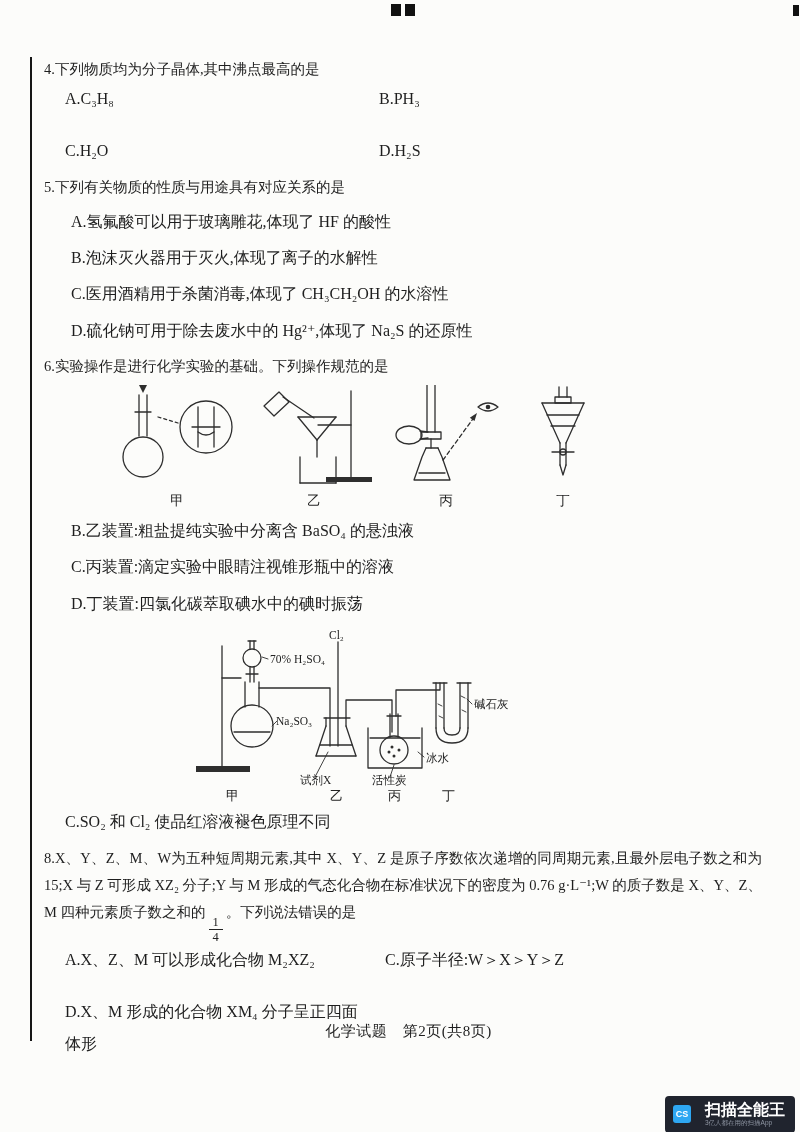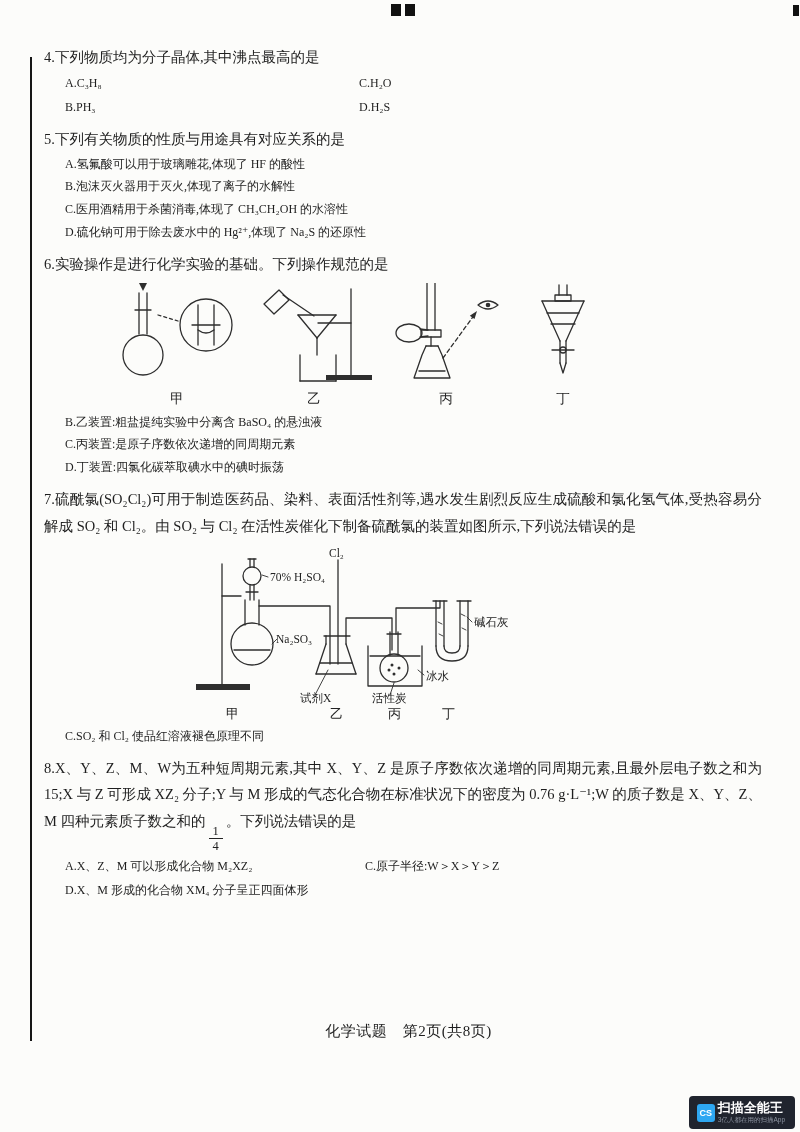--- a/index.html
+++ b/index.html
@@ -4,27 +4,27 @@
 <style>
   * { box-sizing: border-box; }
   html, body { margin: 0; padding: 0; }
   body {
     width: 800px; height: 1132px;
     background: #ffffff;
     font-family: "Liberation Serif", "DejaVu Serif", serif;
     color: #1e1e1e;
   }
   .page { position: relative; width: 800px; height: 1132px; background: #fcfcfa; overflow: hidden; }
-  .content { position: absolute; left: 44px; top: 44px; width: 718px; }
+  .content { position: absolute; left: 44px; top: 56px; width: 718px; }
 
   section.q { margin: 0 0 7px; }
   .stem { margin: 0; font-size: 14.5px; line-height: 1.85; text-align: justify; }
   .options { padding-left: 21px; margin: 0; }
-  .opt-line { margin: 0; font-size: 12px; line-height: 1.9; }
-  .opt-grid { display: grid; grid-template-columns: 294px 1fr; font-size: 12px; line-height: 2.0; padding-left: 21px; }
+  .opt-line { margin: 6px; font-size: 16px; line-height: 1.9; }
+  .opt-grid { display: grid; grid-template-columns: 294px 1fr; font-size: 16px; line-height: 2.0; padding-left: 21px; gap: 20px; }
   .opt-grid.wide { grid-template-columns: 300px 1fr; }
 
   .fig6 { display: flex; align-items: flex-end; padding-left: 58px; margin: 5px 0 3px; }
   .fig-col { display: flex; flex-direction: column; align-items: center; }
   .fig-col + .fig-col { margin-left: 2px; }
   .fig-label { font-size: 13.5px; margin-top: 2px; }
 
   .fig7 { margin: 4px 0 2px 136px; }
 
   svg { display: block; }
@@ -39,45 +39,45 @@
 
   .scan-vline { position: absolute; left: 30px; top: 57px; width: 2px; height: 984px; background: #161616; }
   .top-mark { position: absolute; background: #111; }
   .tm1 { left: 391px; top: 4px; width: 10px; height: 12px; }
   .tm2 { left: 405px; top: 4px; width: 10px; height: 12px; }
   .tm3 { left: 793px; top: 5px; width: 6px; height: 11px; }
 
   .footer { position: absolute; top: 1022px; left: 0; width: 100%; text-align: center; font-size: 15px; letter-spacing: 0.5px; padding-left: 17px; }
 
   .badge { position: absolute; right: 5px; top: 1096px; background: #20242e; border-radius: 4px;
-           display: flex; align-items: center; gap: 3px; padding: 5px 10px 5px 8px; }
+           display: flex; align-items: center; gap: 14px; padding: 5px 10px 5px 8px; }
   .badge-logo { width: 18px; height: 18px; border-radius: 3px; background: #2ea7f2; color: #fff;
                 font: bold 9px/18px "Liberation Sans", sans-serif; text-align: center; }
   .badge-text { display: flex; flex-direction: column; }
-  .badge-brand { color: #ffffff; font-size: 13px; font-weight: bold; font-family: "Liberation Sans", sans-serif; line-height: 1.15; }
+  .badge-brand { color: #ffffff; font-size: 16px; font-weight: bold; font-family: "Liberation Sans", sans-serif; line-height: 1.15; }
   .badge-sub { color: #8f96a3; font-size: 6.5px; font-family: "Liberation Sans", sans-serif; line-height: 1.3; }
 </style>
 </head>
 <body>
 
 <div class="page">
 
   <div class="scan-vline"></div>
   <div class="top-mark tm1"></div>
   <div class="top-mark tm2"></div>
   <div class="top-mark tm3"></div>
 
   <main class="content">
 
     <section class="q">
       <p class="stem">4.下列物质均为分子晶体,其中沸点最高的是</p>
       <div class="opt-grid">
         <span>A.C₃H₈</span>
+        <span>B.PH₃</span>
         <span>C.H₂O</span>
-        <span>B.PH₃</span>
         <span>D.H₂S</span>
       </div>
     </section>
 
     <section class="q">
       <p class="stem">5.下列有关物质的性质与用途具有对应关系的是</p>
       <div class="options">
         <p class="opt-line">A.氢氟酸可以用于玻璃雕花,体现了 HF 的酸性</p>
         <p class="opt-line">B.泡沫灭火器用于灭火,体现了离子的水解性</p>
         <p class="opt-line">C.医用酒精用于杀菌消毒,体现了 CH₃CH₂OH 的水溶性</p>
@@ -171,27 +171,26 @@
               <circle cx="45" cy="67" r="3"></circle>
               <path d="M42 80 L45 90 L48 80"></path>
             </g>
           </svg>
           <div class="fig-label">丁</div>
         </div>
       </div>
 
       <div class="options">
         <p class="opt-line">B.乙装置:粗盐提纯实验中分离含 BaSO₄ 的悬浊液</p>
-        <p class="opt-line">C.丙装置:是原子序数依次递增的同周期元素</p>
+        <p class="opt-line">C.丙装置:滴定实验中眼睛注视锥形瓶中的溶液</p>
         <p class="opt-line">D.丁装置:四氯化碳萃取碘水中的碘时振荡</p>
       </div>
     </section>
 
     <section class="q">
-      <p class="stem">7.硫酰氯(SO₂Cl₂)可用于制造医药品、染料、表面活性剂等,遇水发生剧烈反应生成硫酸和氯化氢气体,受热容易分解成 SO₂ 和 Cl₂。由 SO₂ 与 Cl₂ 在活性炭催化下制备硫酰氯的装置如图所示,下列说法错误的是</p>
 
       <div class="fig7">
         <svg width="340" height="178" viewBox="0 0 340 178">
           <g class="ln">
             <line x1="42" y1="20" x2="42" y2="140"></line>
             <rect x="16" y="140" width="54" height="6" fill="#2e2e2e" stroke="none"></rect>
             <line x1="42" y1="52" x2="61" y2="52"></line>
           </g>
           <g class="ln">
             <circle cx="72" cy="100" r="21"></circle>

